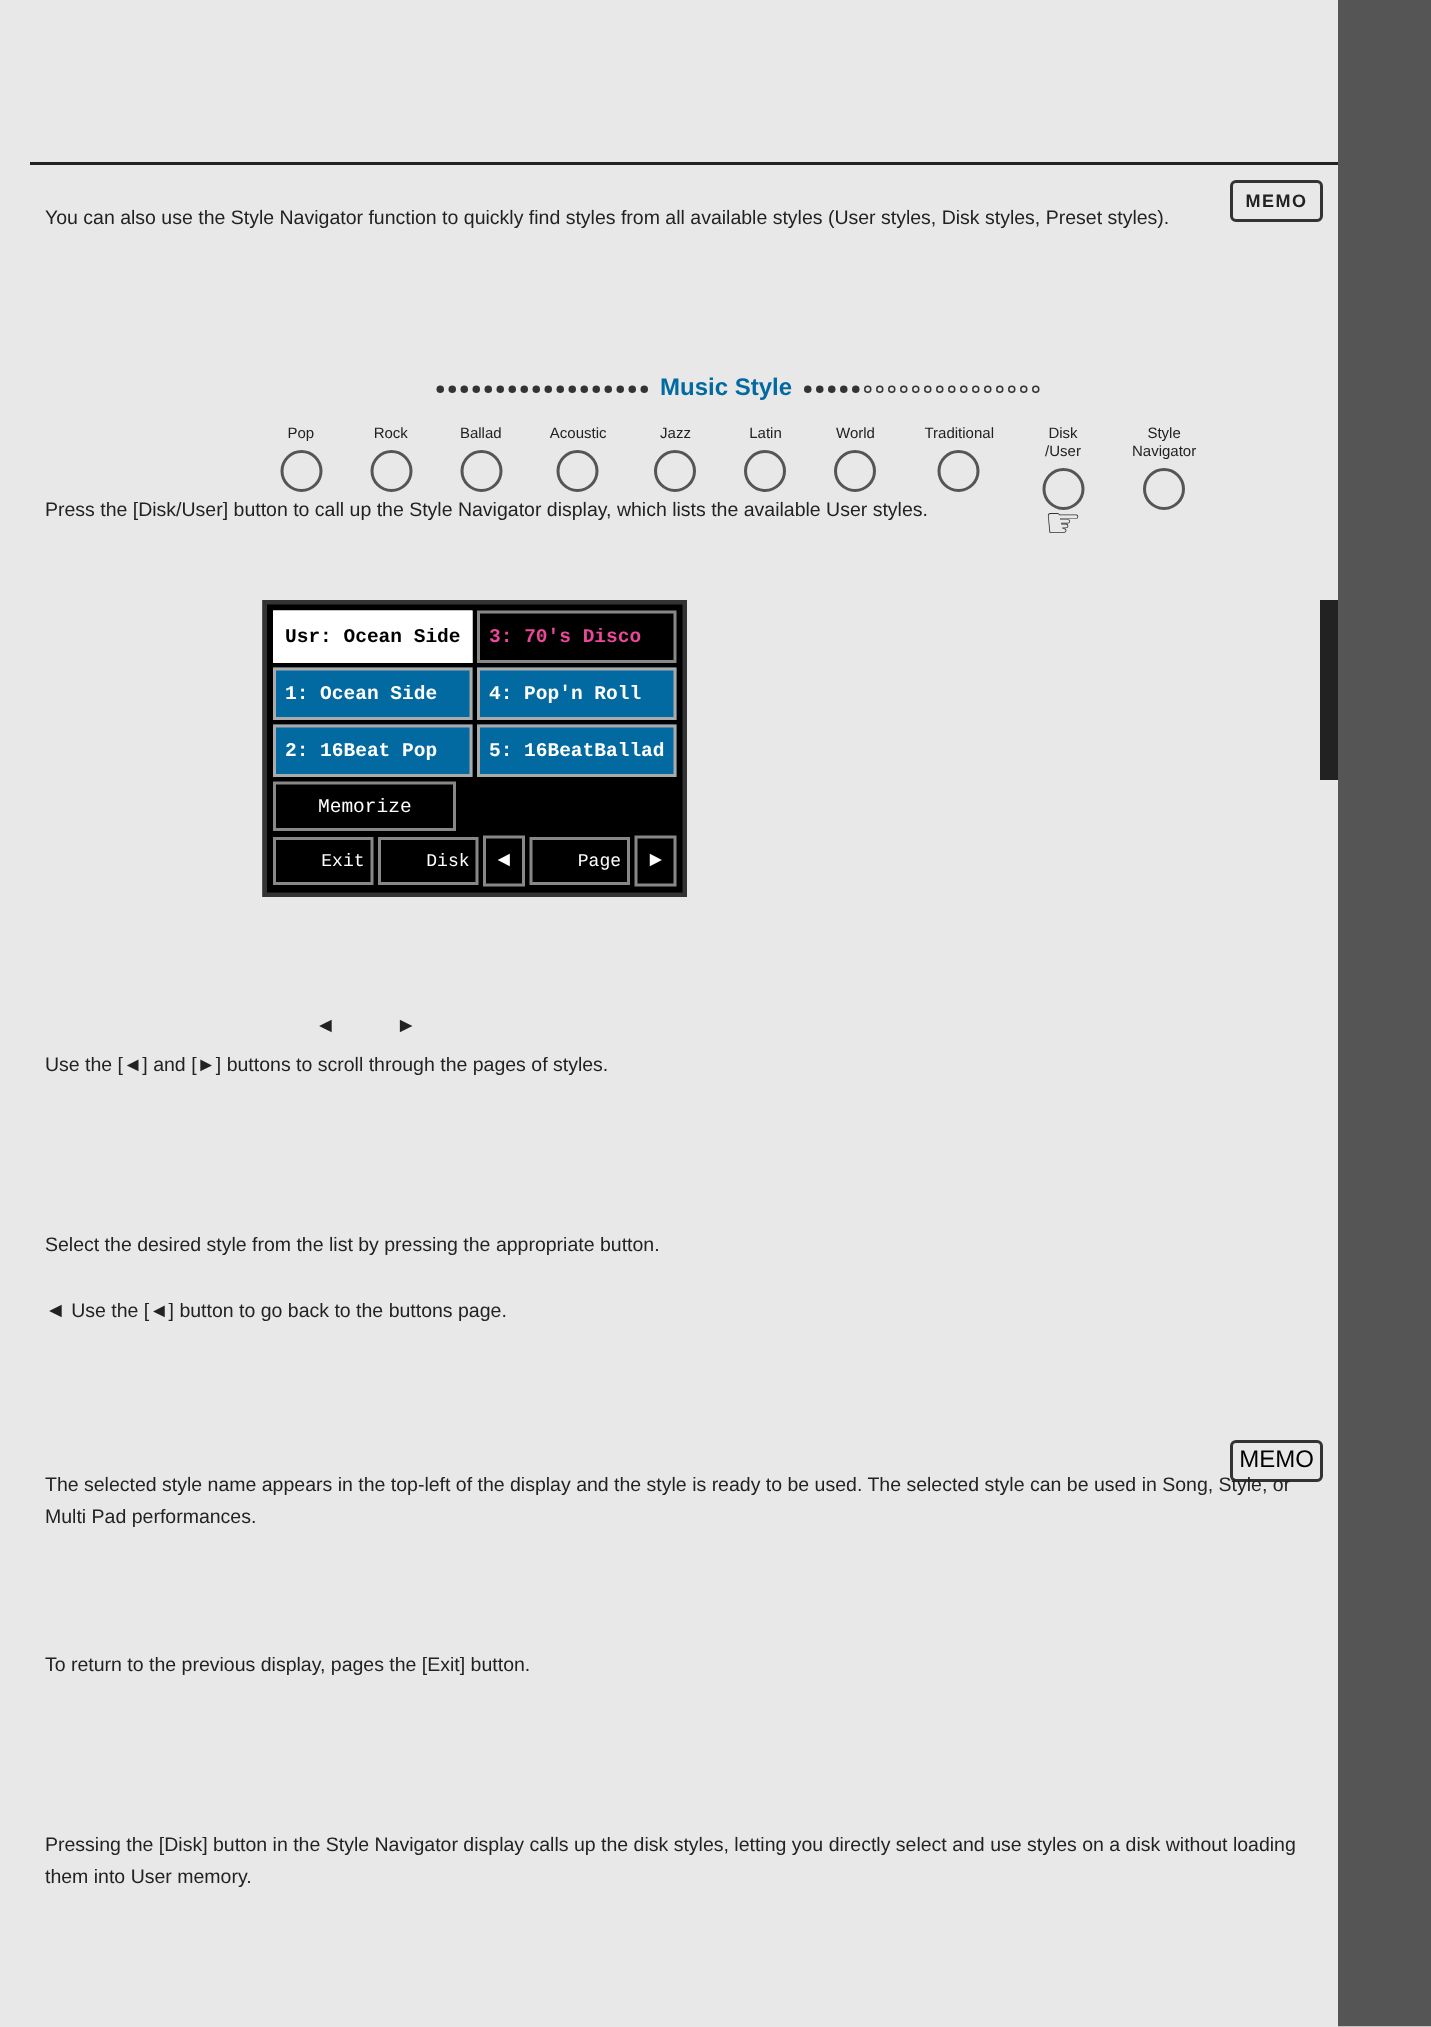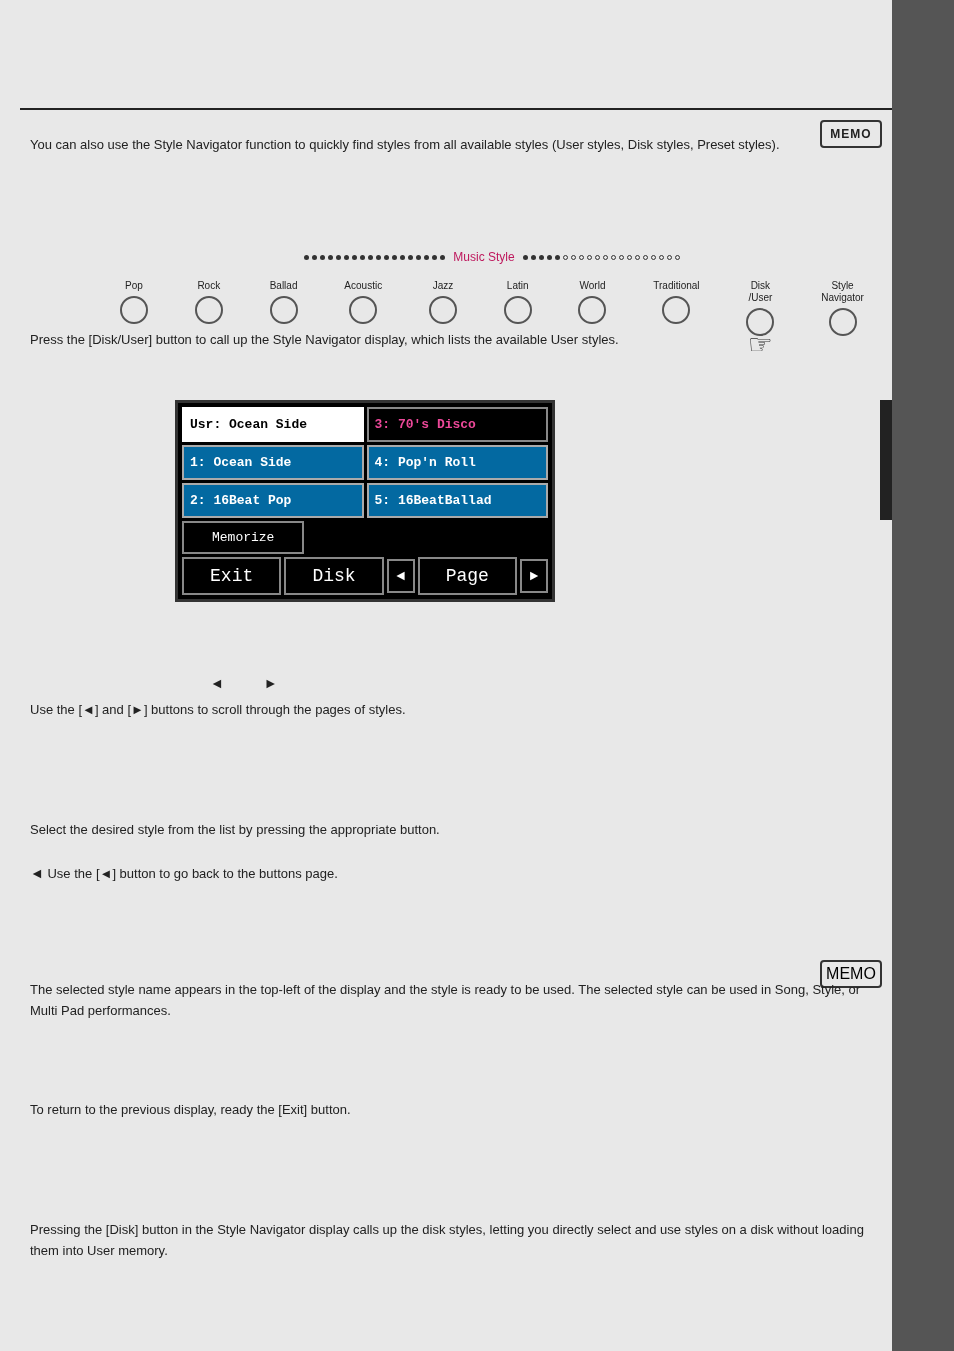--- a/index.html
+++ b/index.html
@@ -84,31 +84,31 @@
 
     .dot-outline {
       width: 5px;
       height: 5px;
       border-radius: 50%;
       border: 1px solid #333;
       background: transparent;
     }
 
     .style-label {
-      font-size: 12px;
-      font-weight: normal;
-      color: #be185d;
+      font-size: 16px;
+      font-weight: bold;
+      color: #0369a1;
       margin: 0 8px;
       white-space: nowrap;
     }
 
     .buttons-row {
       display: flex;
       align-items: flex-start;
-      justify-content: space-between;
+      justify-content: center;
       padding: 0 10px;
       margin-top: 16px;
       gap: 32px;
     }
 
     .style-btn-group {
       display: flex;
       flex-direction: column;
       align-items: center;
       gap: 4px;
@@ -149,21 +149,21 @@
       transform: translateX(-50%);
       font-size: 28px;
       color: #333;
     }
 
     
     .display-panel {
       position: absolute;
       top: 400px;
       left: 175px;
-      width: 380px;
+      width: 283px;
       background: #000;
       border: 3px solid #333;
       padding: 4px;
     }
 
     .display-row {
       display: flex;
       gap: 3px;
       margin-bottom: 3px;
     }
@@ -221,23 +221,23 @@
       align-items: center;
       gap: 3px;
     }
 
     .nav-btn {
       flex: 1;
       padding: 7px 4px;
       background: #000;
       border: 2px solid #888;
       color: #fff;
-      font-size: 18px;
+      font-size: 12px;
       font-family: 'Courier New', monospace;
-      text-align: center;
+      text-align: right;
       cursor: pointer;
     }
 
     .nav-btn.arrow-btn {
       flex: 0 0 28px;
       font-size: 14px;
       text-align: center;
       padding: 7px 2px;
     }
 
@@ -471,18 +471,18 @@
 
 <div class="memo-badge-2">
   <span>MEMO</span>
 </div>
 
 <div class="body-text para-5">
   <span>The selected style name appears in the top-left of the display and the style is ready to be used. The selected style can be used in Song, Style, or Multi Pad performances.</span>
 </div>
 
 <div class="body-text para-6">
-  <span>To return to the previous display, ready the [Exit] button.</span>
+  <span>To return to the previous display, pages the [Exit] button.</span>
 </div>
 
 <div class="body-text para-7">
   <span>Pressing the [Disk] button in the Style Navigator display calls up the disk styles, letting you directly select and use styles on a disk without loading them into User memory.</span>
 </div>
 
 </body></html>

